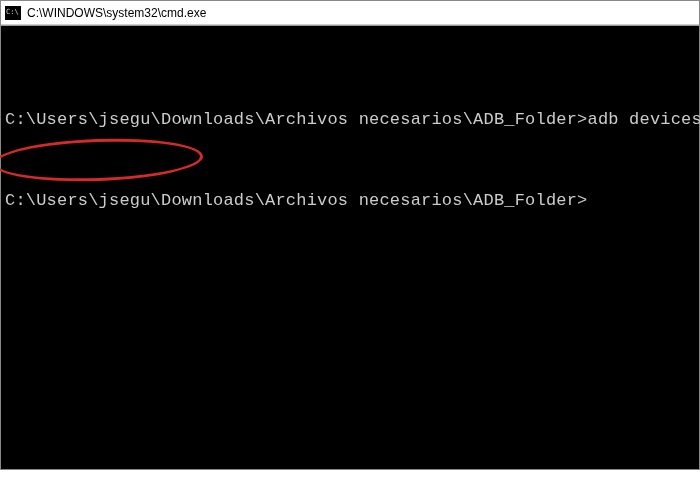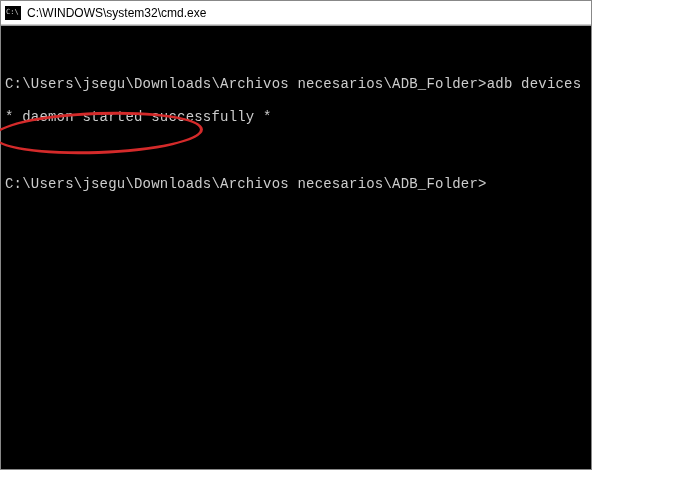--- a/index.html
+++ b/index.html
@@ -8,21 +8,21 @@
       box-sizing: border-box;
     }
     body {
       width: 700px;
       height: 500px;
       background: #fff;
       font-family: 'Consolas', 'Courier New', monospace;
       overflow: hidden;
     }
     .window {
-      width: 592px;
+      width: 700px;
       height: 470px;
       border: 1px solid #888;
       background: #000;
       display: flex;
       flex-direction: column;
     }
     .titlebar {
       height: 24px;
       background: #fff;
       border-bottom: 1px solid #ccc;
@@ -51,26 +51,27 @@
     }
     .titlebar-text {
       font-family: 'Segoe UI', Tahoma, sans-serif;
       font-size: 12px;
       color: #000;
     }
     .terminal-body {
       flex: 1;
       background: #000;
       color: #ccc;
-      font-size: 14px;
+      font-size: 17px;
       line-height: 1.2;
       padding: 16px 4px;
       white-space: pre;
       position: relative;
       letter-spacing: 0.2px;
+      margin-top: 27px;
     }
     .terminal-line {
       display: block;
     }
     .separator-line {
       height: 1px;
       background: #999;
       margin: 0;
     }
     .annotation {
@@ -90,19 +91,18 @@
 
 <div class="window">
   <div class="titlebar">
     <div class="titlebar-icon"></div>
     <span class="titlebar-text">C:\WINDOWS\system32\cmd.exe</span>
   </div>
   <div class="separator-line"></div>
   <div class="terminal-body">
 <span class="terminal-line"></span>
 <span class="terminal-line"><span>C:\Users\jsegu\Downloads\Archivos necesarios\ADB_Folder&gt;</span><span>adb devices</span></span>
-<span class="terminal-line">* daemon started successfully *</span>
 <span class="terminal-line"></span>
 <span class="terminal-line"></span>
 <span class="terminal-line"><span>C:\Users\jsegu\Downloads\Archivos necesarios\ADB_Folder&gt;</span><span></span></span>
     <div class="annotation"></div>
   </div>
 </div>
 
 </body></html>

